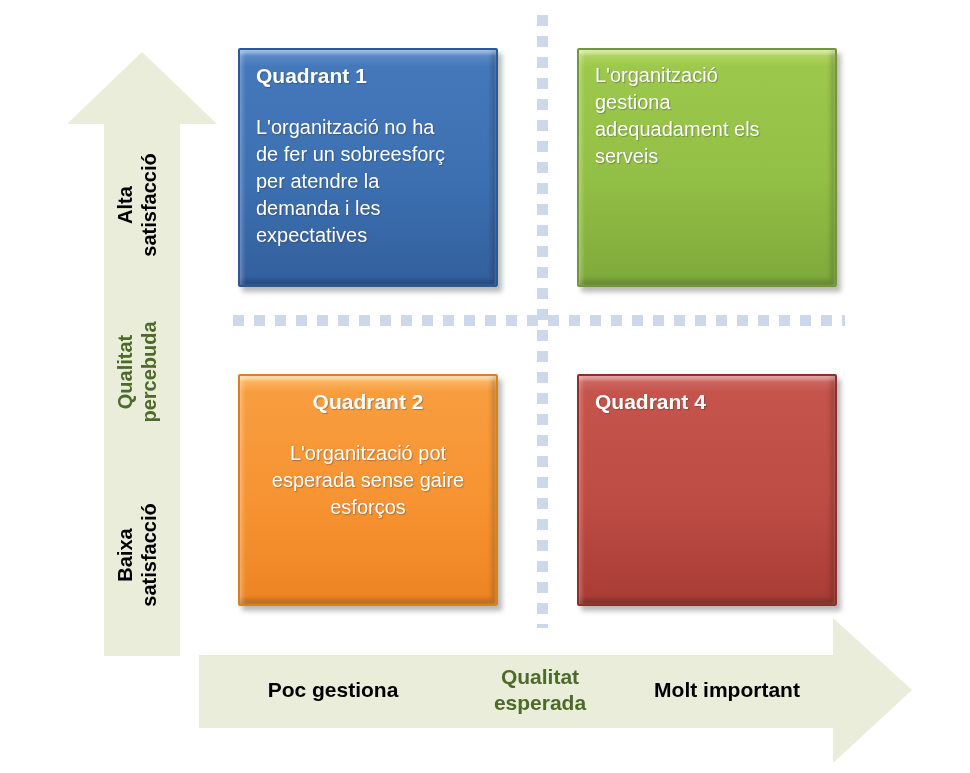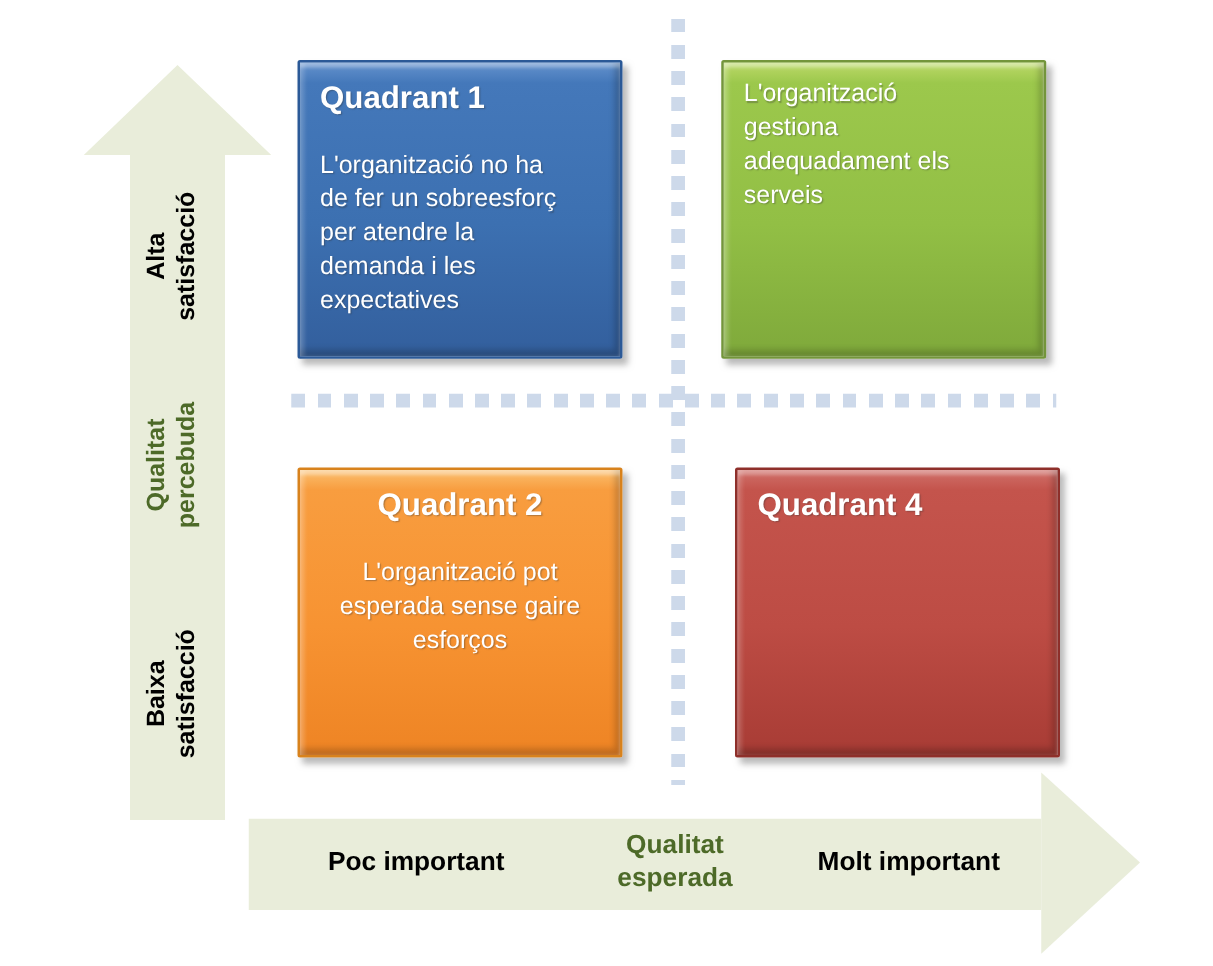--- a/index.html
+++ b/index.html
@@ -27,42 +27,42 @@
   .dash-v{left:537px;top:15px;width:11px;height:613px;
     background:repeating-linear-gradient(180deg,var(--dash) 0 11px,transparent 11px 21px);}
   .dash-h{left:233px;top:315px;width:612px;height:11px;
     background:repeating-linear-gradient(90deg,var(--dash) 0 11px,transparent 11px 21px);}
   
   .box{
     position:absolute;width:260px;border-radius:2px;
     padding:12px 16px;box-sizing:border-box;color:#ffffff;
     text-shadow:1px 1px 1px rgba(50,50,50,0.35);
   }
-  .box-title{font-size:25px;font-weight:bold;margin:2px 0 26px 0;}
+  .box-title{font-size:21px;font-weight:bold;margin:2px 0 26px 0;}
   .box-text{font-size:20px;line-height:1.35;white-space:pre-line;}
   .box-q1{left:238px;top:48px;height:239px;
     background:linear-gradient(180deg,#6492cd 0%,#4478ba 7%,#3c70b1 55%,#335f9d 100%);
     border:2px solid #2b5997;
     box-shadow:inset 0 4px 3px rgba(255,255,255,0.35),inset 4px 0 3px rgba(255,255,255,0.15),
       inset -4px -5px 5px rgba(0,0,0,0.22),4px 5px 5px rgba(130,130,130,0.55);}
   .box-q3{left:577px;top:48px;height:239px;
     background:linear-gradient(180deg,#bcd968 0%,#9cc84c 7%,#92bf45 55%,#7fa93b 100%);
     border:2px solid #73953b;
     box-shadow:inset 0 4px 3px rgba(255,255,255,0.40),inset 4px 0 3px rgba(255,255,255,0.18),
       inset -4px -5px 5px rgba(0,0,0,0.20),4px 5px 5px rgba(130,130,130,0.55);}
   .box-q2{left:238px;top:374px;height:232px;
     background:linear-gradient(180deg,#fbbf6e 0%,#f89d3f 7%,#f79332 55%,#ee8424 100%);
     border:2px solid #d8821c;
     box-shadow:inset 0 4px 3px rgba(255,255,255,0.40),inset 4px 0 3px rgba(255,255,255,0.18),
       inset -4px -5px 5px rgba(0,0,0,0.20),4px 5px 5px rgba(130,130,130,0.55);text-align:center;}
   .box-q4{left:577px;top:374px;height:232px;
     background:linear-gradient(180deg,#d0706a 0%,#c4544c 7%,#bd4c44 55%,#a83c35 100%);
     border:2px solid #8e2f2a;
     box-shadow:inset 0 4px 3px rgba(255,255,255,0.32),inset 4px 0 3px rgba(255,255,255,0.14),
-      inset -4px -5px 5px rgba(0,0,0,0.22),4px 5px 5px rgba(130,130,130,0.55);margin-left:11px;}
+      inset -4px -5px 5px rgba(0,0,0,0.22),4px 5px 5px rgba(130,130,130,0.55);}
   
   .v-label{
     position:absolute;transform:translate(-50%,-50%) rotate(-90deg);
     text-align:center;font-weight:bold;font-size:20px;line-height:1.2;
     white-space:nowrap;color:var(--axis-end);
   }
   .v-label span{display:block;}
   .v-label.olive, .h-label.olive{color:var(--axis-title);}
   .h-label{
     position:absolute;transform:translate(-50%,-50%);
@@ -88,21 +88,21 @@
 </div>
 <div class="v-label olive" style="left:137px;top:372px;">
   <span>Qualitat</span>
   <span>percebuda</span>
 </div>
 <div class="v-label" style="left:137px;top:555px;">
   <span>Baixa</span>
   <span>satisfacció</span>
 </div>
 
-<div class="h-label" style="left:333px;top:690px;">Poc important</div>
+<div class="h-label" style="left:333px;top:690px;">Poc gestiona</div>
 <div class="h-label olive" style="left:540px;top:690px;">
   <span>Qualitat</span>
   <span>esperada</span>
 </div>
 <div class="h-label" style="left:727px;top:690px;">Molt important</div>
 
 <div class="box box-q1">
   <div class="box-title">Quadrant 1</div>
   <div class="box-text">L'organització no ha
 de fer un sobreesforç

